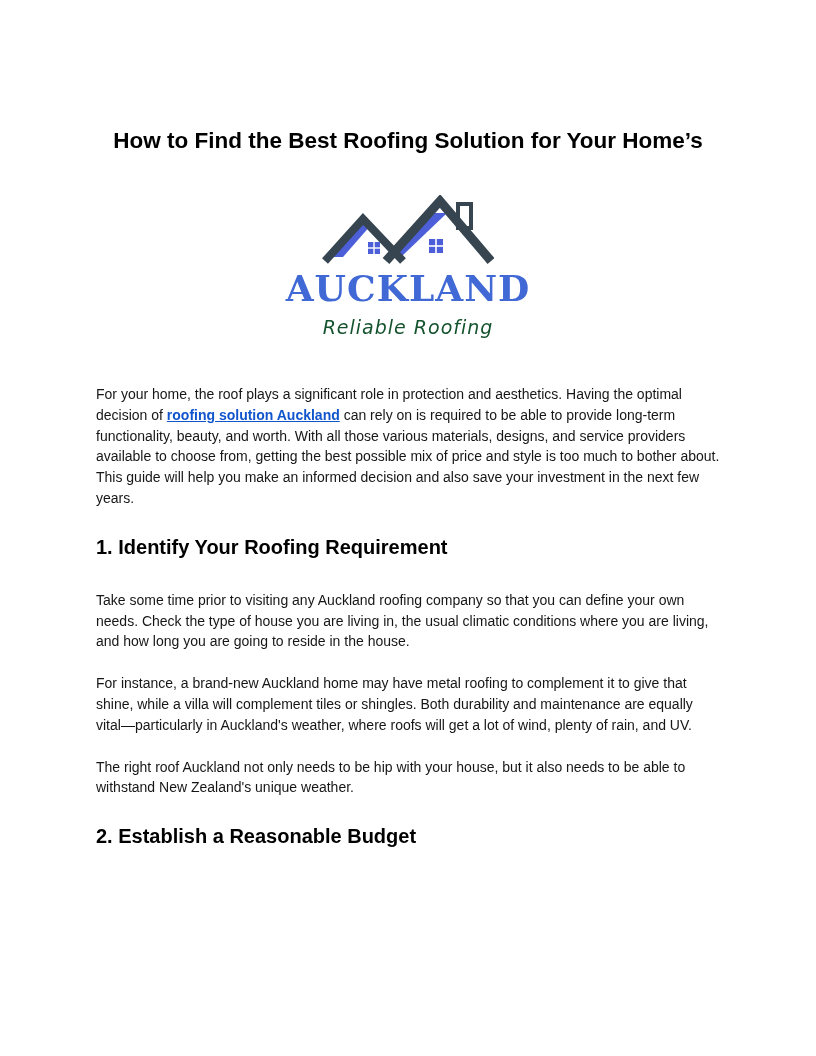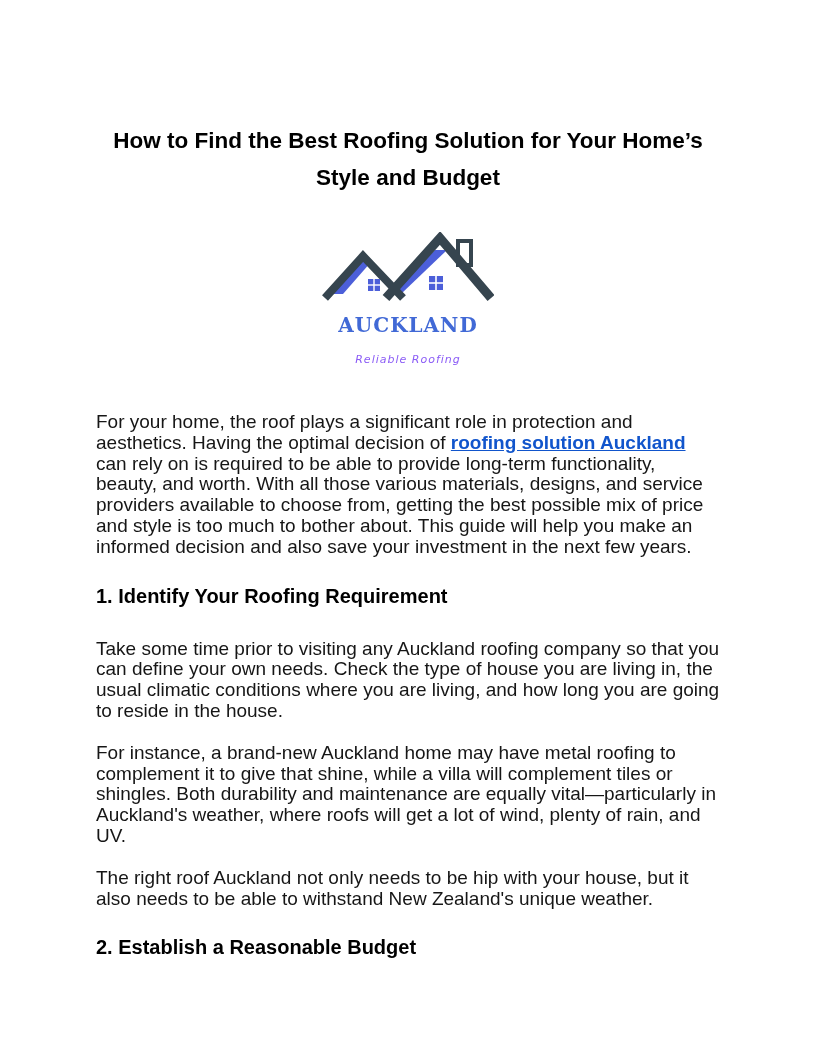--- a/index.html
+++ b/index.html
@@ -25,35 +25,35 @@
   }
   .logo-block {
     margin-top: 36px;
     text-align: center;
   }
   .logo-block svg { display: block; margin: 0 auto; }
   .logo-wordmark {
     margin-top: 4px;
     font-family: "DejaVu Serif", serif;
     font-weight: 700;
-    font-size: 20px;
+    font-size: 36px;
     line-height: 38px;
     letter-spacing: 1px;
     color: #4169d6;
   }
   .logo-tagline {
     margin-top: 9px;
     font-family: "DejaVu Sans", sans-serif;
     font-style: italic;
-    font-size: 11px;
+    font-size: 19px;
     letter-spacing: 1px;
-    color: #8b5cf6;
+    color: #14532d;
   }
   .body-text {
-    font-size: 19px;
+    font-size: 14px;
     line-height: 20.8px;
     margin: 0 0 21px 0;
     color: #161616;
   }
   .intro { margin-top: 46px; }
   .doc-link {
     color: #1155cc;
     font-weight: 700;
     text-decoration: underline;
     cursor: pointer;
@@ -64,21 +64,21 @@
     font-weight: 700;
     color: #000000;
     margin: 27px 0 31px 0;
   }
 </style>
 </head>
 <body>
 
 <div class="page">
 
-  <h1 class="doc-title"><span>How to Find the Best Roofing Solution for Your Home’s</span><br><span>Style and Budget</span></h1>
+  <h1 class="doc-title"><span>How to Find the Best Roofing Solution for Your Home’s</span><br></h1>
 
   <div class="logo-block">
     <svg width="172" height="70" viewBox="0 0 170 70" aria-hidden="true">
 
       <polygon points="66,62 112,18 124,18 78,62" fill="#4c5fd9"></polygon>
 
       <rect x="135" y="9" width="13" height="24" fill="#ffffff" stroke="#36454f" stroke-width="4"></rect>
 
       <path d="M63 66 L117 6 L168 66" fill="none" stroke="#36454f" stroke-width="9" stroke-linejoin="miter"></path>
 

